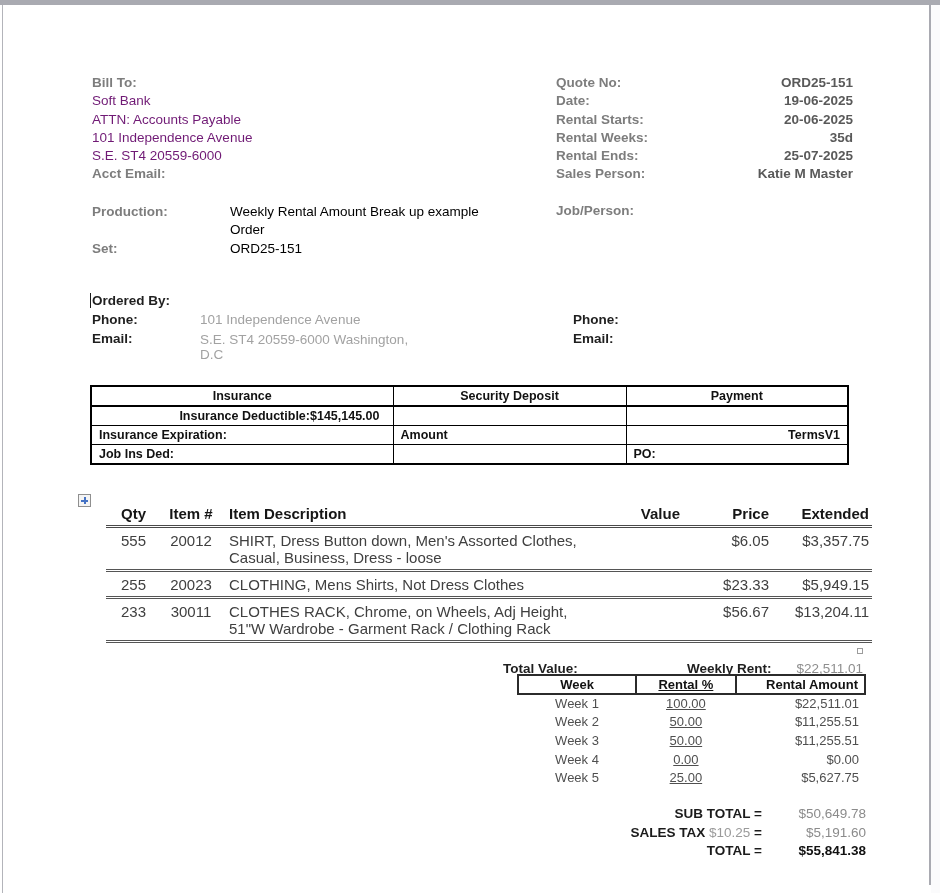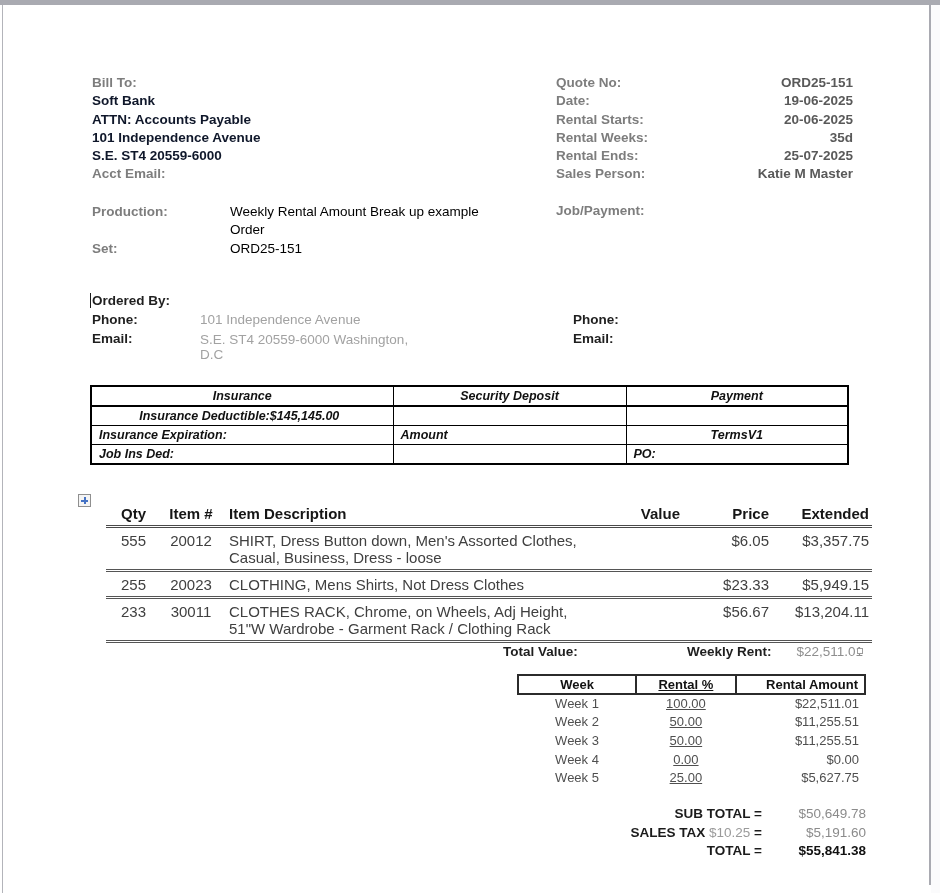--- a/index.html
+++ b/index.html
@@ -6,21 +6,21 @@
   html,body { width:940px; height:893px; background:#ffffff; overflow:hidden; }
   body { font-family:"Liberation Sans","DejaVu Sans",sans-serif; font-size:13.5px; color:#404040; }
 
   #page { position:relative; width:940px; height:893px; background:#fff; }
   .top-band { position:absolute; left:0; top:0; width:940px; height:5px; background:#a9aab1; }
   .left-edge { position:absolute; left:2px; top:5px; width:1px; height:888px; background:#b3b4ba; }
   .right-edge { position:absolute; left:929px; top:5px; width:2px; height:880px; background:#a9aab1; }
   .right-strip { position:absolute; left:931px; top:5px; width:9px; height:888px; background:#fbfbfc; }
 
   .gray-bold { color:#7d7d7d; font-weight:bold; }
-  .gray-reg  { color:#0f172a;font-weight:bold; }
+  .gray-reg  { color:#701a75; }
   .dark-bold { color:#595959; font-weight:bold; }
   .blk-bold  { color:#1f1f1f; font-weight:bold; }
 
   
   .bill-to { position:absolute; left:92px; top:74px; line-height:18.3px; }
 
   
   .quote-info { position:absolute; left:556px; top:74px; width:297px; line-height:18.3px; }
   .quote-row { display:flex; justify-content:space-between; }
 
@@ -33,43 +33,43 @@
 
   
   .ordered { position:absolute; left:92px; top:292px; line-height:18.8px; }
   .ord-row { display:flex; }
   .ord-label { width:108px; flex:none; position:relative; }
   .ord-value { width:235px; color:#a2a2a2; line-height:15.5px; padding-top:2px; }
   .text-cursor { position:absolute; left:-2px; top:1px; width:1px; height:15px; background:#1a1a1a; }
   .right-contact { position:absolute; left:573px; line-height:18.8px; }
 
   
-  .ins-table { position:absolute; left:90px; top:385px; width:757px; border-collapse:collapse; table-layout:fixed;font-style:italic; }
+  .ins-table { position:absolute; left:90px; top:385px; width:757px; border-collapse:collapse; table-layout:fixed; }
   .ins-table td { border:1px solid #000; font-size:12.5px; font-weight:bold; color:#111; padding:2px 7px; height:19px; vertical-align:middle; }
   .ins-table tr.hdr td { text-align:center; border-bottom:2px solid #000; }
   .ins-table { border:2px solid #000; }
-  .ins-flex { display:flex; justify-content:center; }
+  .ins-flex { display:flex; justify-content:flex-end; }
 
   
   .table-handle { position:absolute; left:78px; top:494px; width:13px; height:13px; border:1px solid #8f8f8f; background:#f4f4f4; }
   .table-handle .h-bar { position:absolute; left:2px; top:5px; width:7px; height:2px; background:#4472c4; }
   .table-handle .v-bar { position:absolute; left:5px; top:2px; width:2px; height:7px; background:#4472c4; }
 
   .items { position:absolute; left:106px; top:503px; width:766px; border-collapse:collapse; table-layout:fixed; font-size:15px; color:#404040; }
   .items th { font-weight:bold; color:#161616; padding:2px 0 3px 0; border-bottom:3px double #4a4a4a; }
   .items td { padding:4px 0 3px 0; border-bottom:3px double #555; vertical-align:top; line-height:17px; }
   .col-qty { width:55px; text-align:center; }
   .col-item { width:60px; text-align:center; }
   .col-desc { width:365px; text-align:left; padding-left:8px !important; }
   .col-value { width:100px; text-align:right; padding-right:6px !important; }
   .col-price { width:85px; text-align:right; padding-right:2px !important;margin-top:16px; }
   .col-ext { width:101px; text-align:right; padding-right:3px !important; }
 
   
-  .total-line { position:absolute; top:644px; left:0; width:804px; height:20px; }
+  .total-line { position:absolute; top:661px; left:0; width:804px; height:20px; }
   .tv-label { position:absolute; left:503px; }
   .wr-label { position:absolute; left:687px; }
   .wr-value { position:absolute; left:763px; width:100px; text-align:right; color:#8e8e8e; }
   .resize-handle { position:absolute; left:857px; top:648px; width:6px; height:6px; border:1px solid #9c9c9c; background:#fff; }
 
   
   .weeks { position:absolute; left:517px; top:674px; width:349px; border-collapse:collapse; table-layout:fixed; font-size:13px; }
   .weeks th { border:2px solid #2b2b2b; font-weight:bold; color:#121212; height:19px; padding:1px 0; }
   .weeks td { color:#4f4f4f; height:18.6px; padding:0; }
   .wk-c1 { width:116px; text-align:center; }
@@ -133,21 +133,21 @@
   <div class="production">
     <div class="prod-row">
       <div class="prod-label gray-bold">Production:</div>
       <div class="prod-value">Weekly Rental Amount Break up example Order</div>
     </div>
     <div class="prod-row">
       <div class="prod-label gray-bold">Set:</div>
       <div class="prod-value">ORD25-151</div>
     </div>
   </div>
-  <div class="job-episode gray-bold">Job/Payment:</div>
+  <div class="job-episode gray-bold">Job/Person:</div>
 
   <div class="ordered">
     <div class="ord-row">
       <div class="ord-label blk-bold">
         <span class="text-cursor"></span>
         <span>Ordered By:</span>
       </div>
     </div>
     <div class="ord-row">
       <div class="ord-label blk-bold">Phone:</div>

